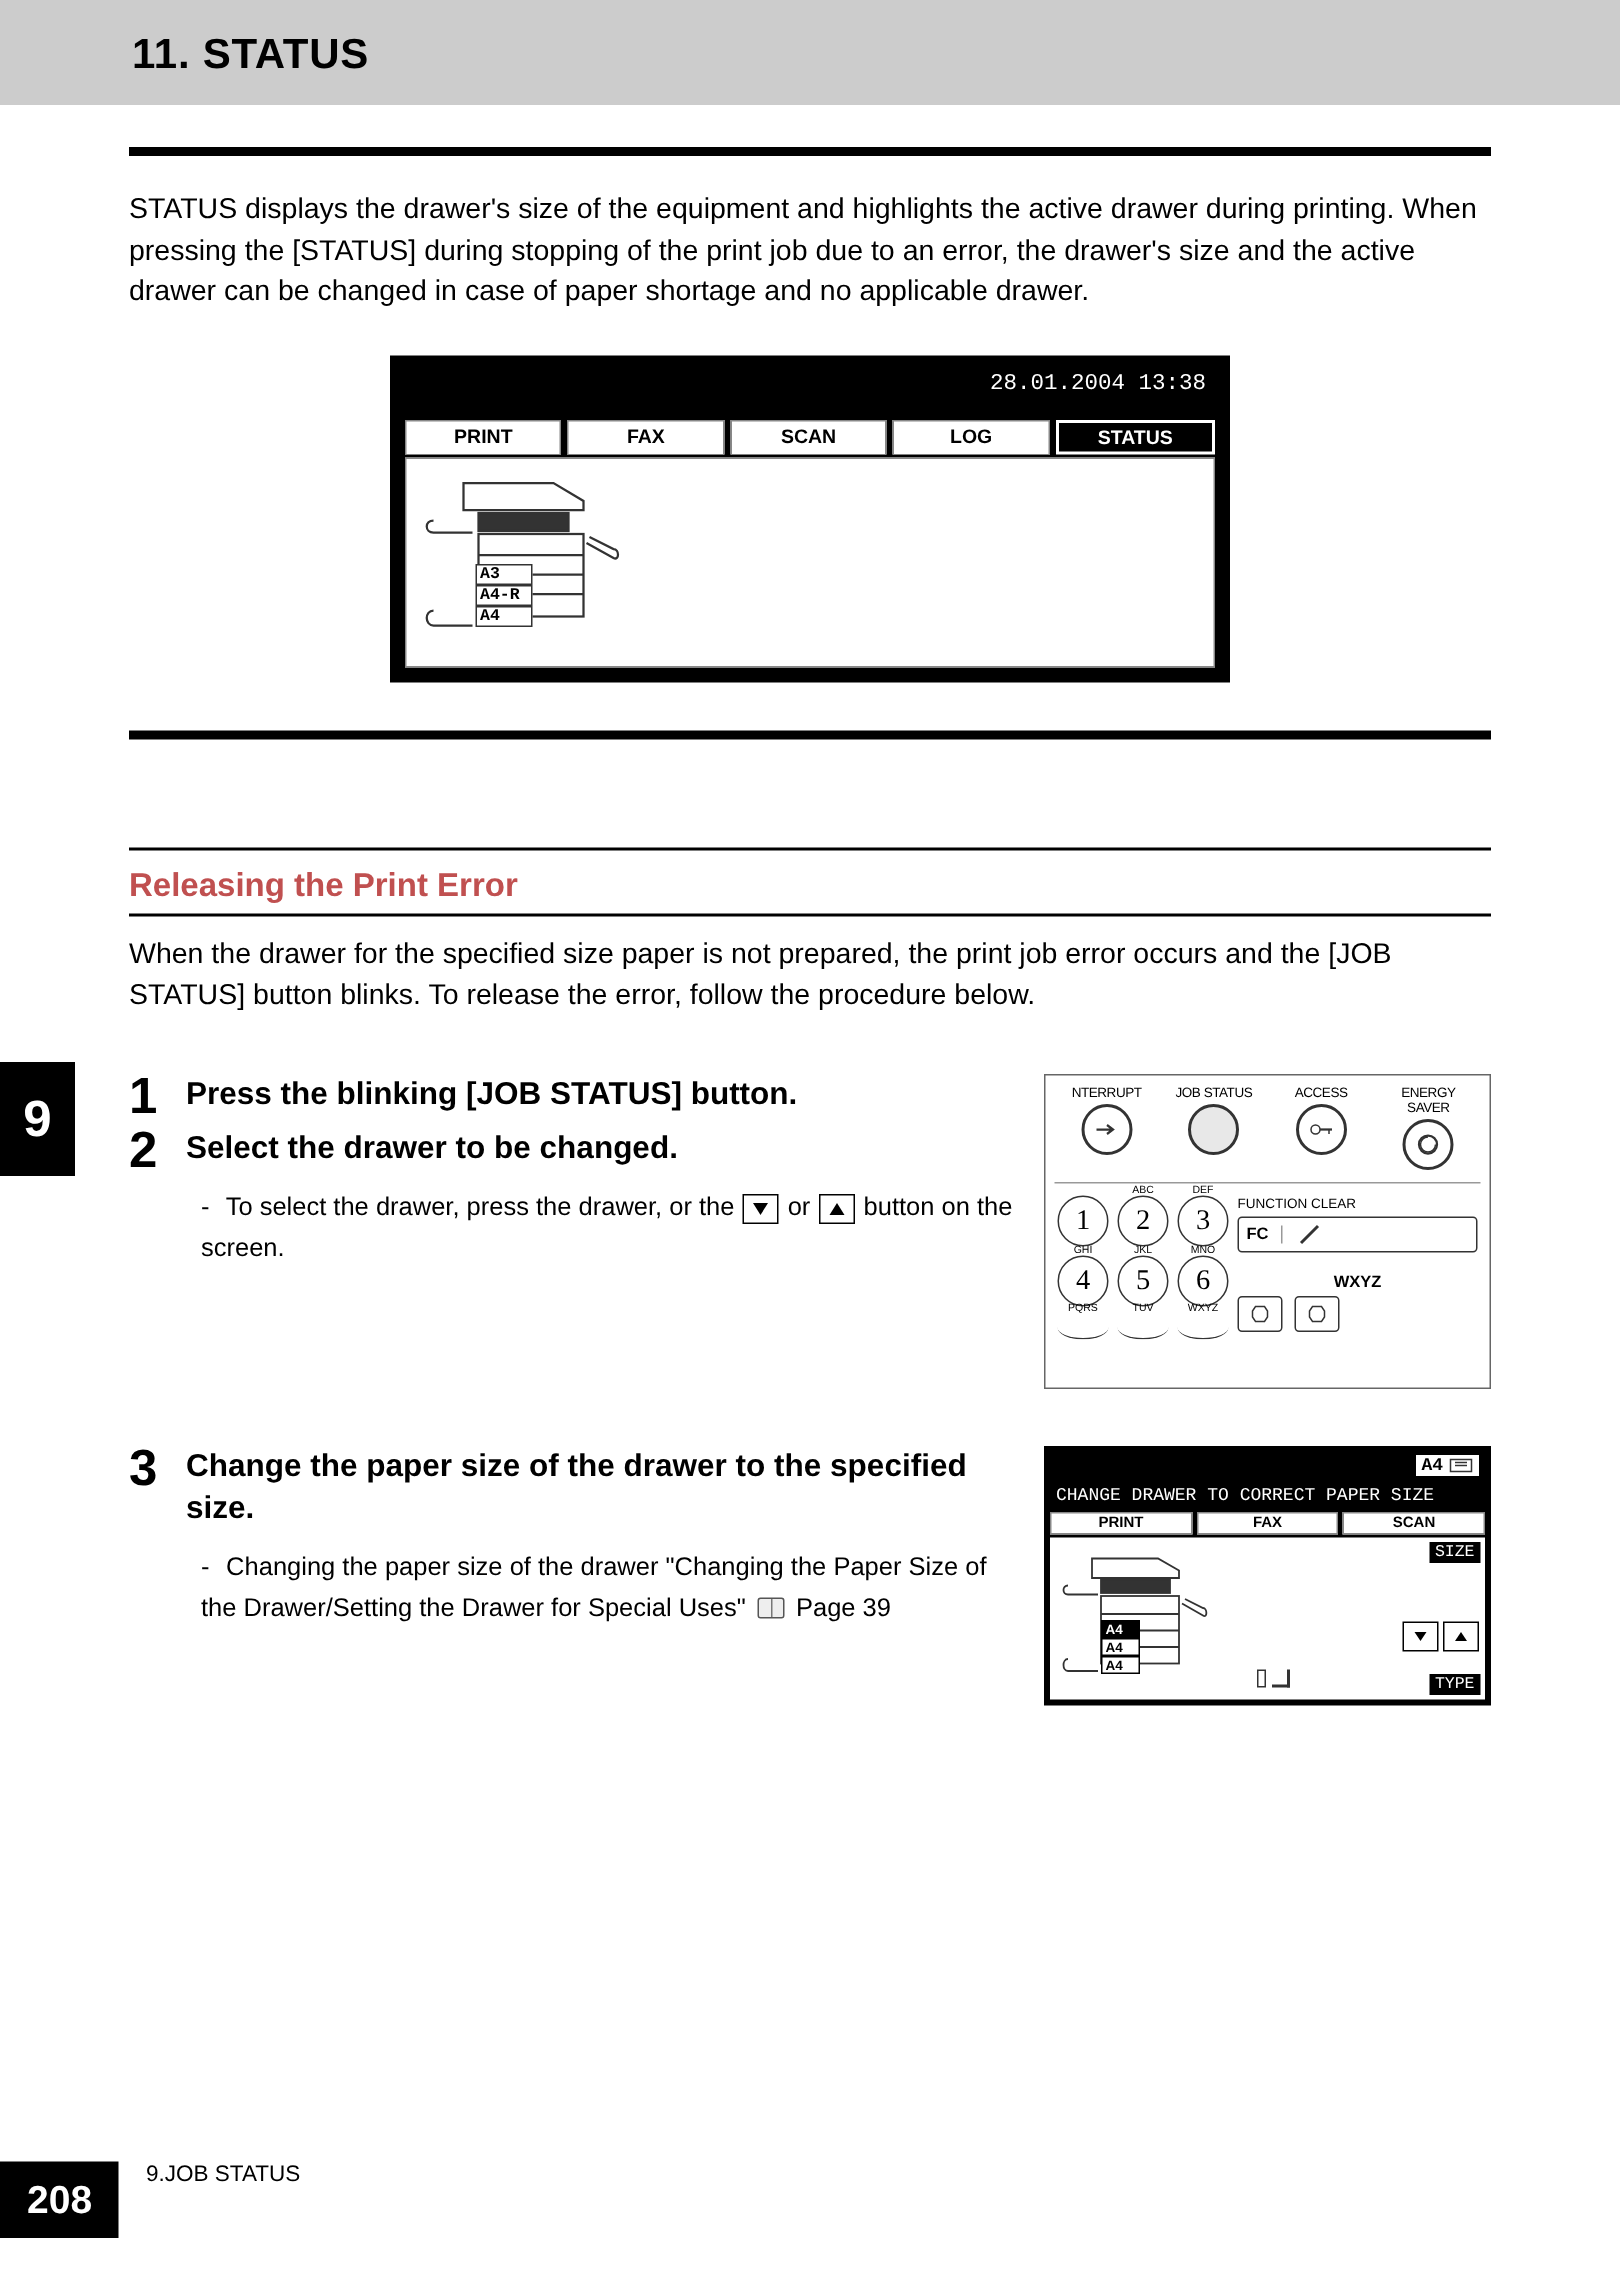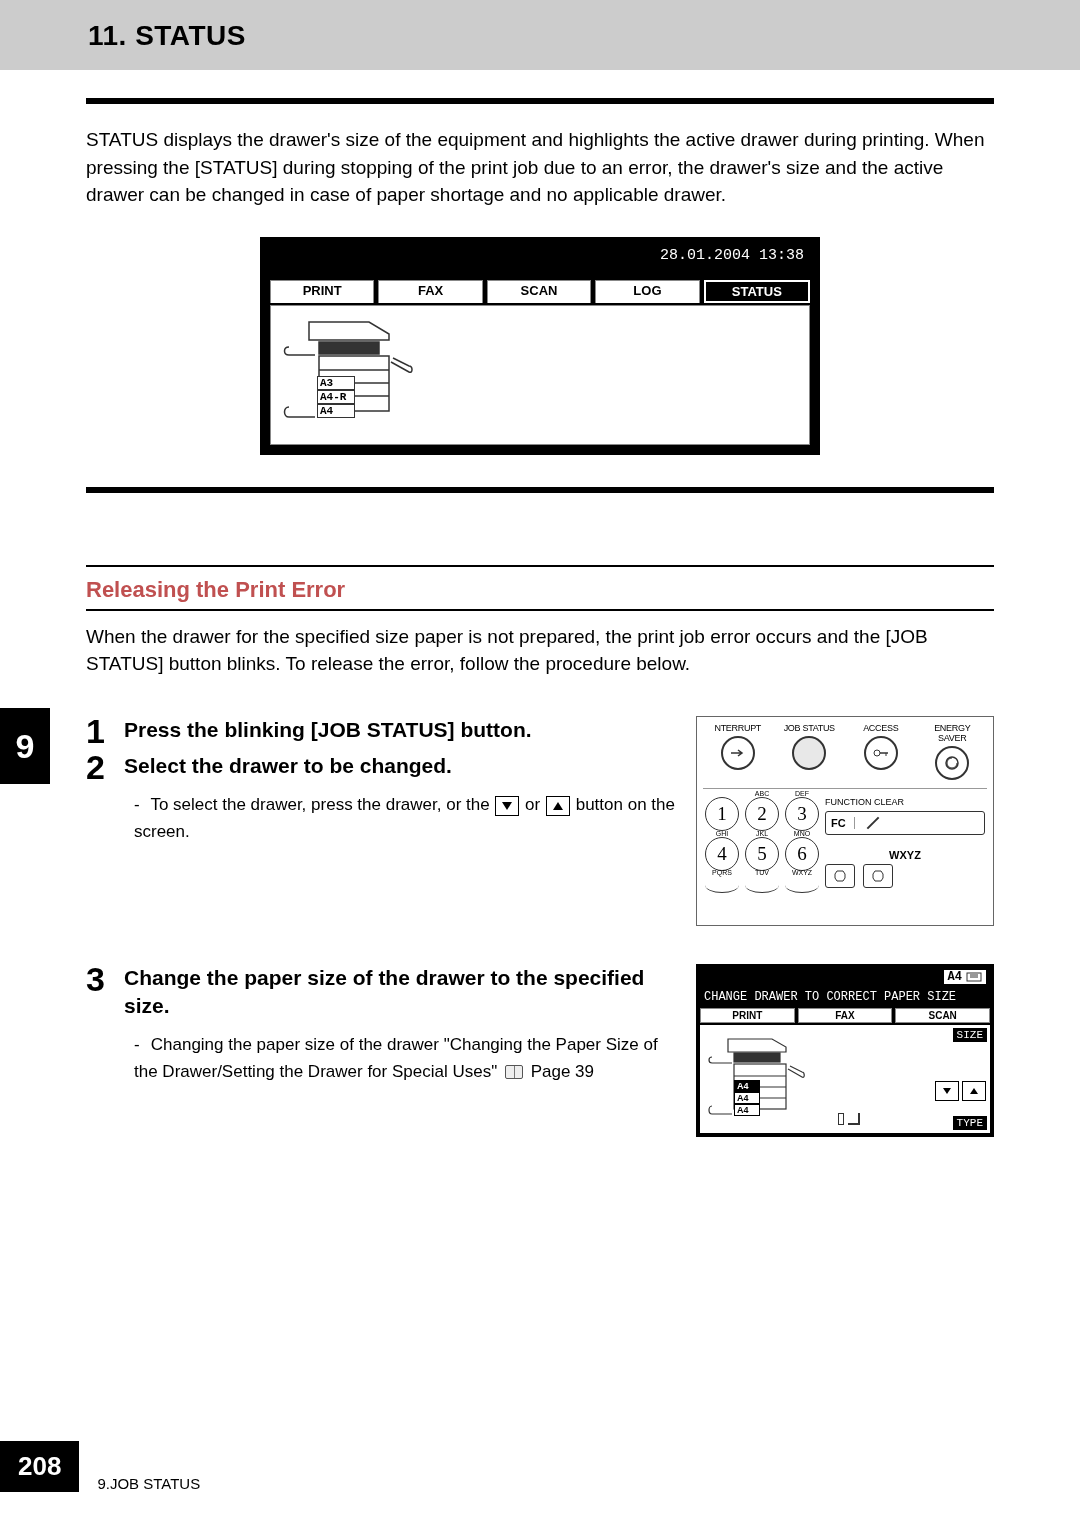--- a/index.html
+++ b/index.html
@@ -372,21 +372,21 @@
     left: 138px; bottom: 8px;
     display: flex; gap: 4px; align-items: flex-end;
   }
   .s3-ind .bar { width: 6px; height: 12px; border: 1px solid #333; }
   .s3-ind .mrk { width: 12px; height: 12px; border-bottom: 2px solid #333; border-right: 2px solid #333;}
 
   .footer {
     position: absolute;
     left: 0; bottom: 34px;
     display: flex;
-    align-items: flex-end;
+    align-items: flex-start;
   }
   .footer .pg {
     background: #000;
     color: #fff;
     font-size: 26px;
     font-weight: bold;
     padding: 10px 18px;
   }
   .footer .ftxt {
     font-size: 15px;

